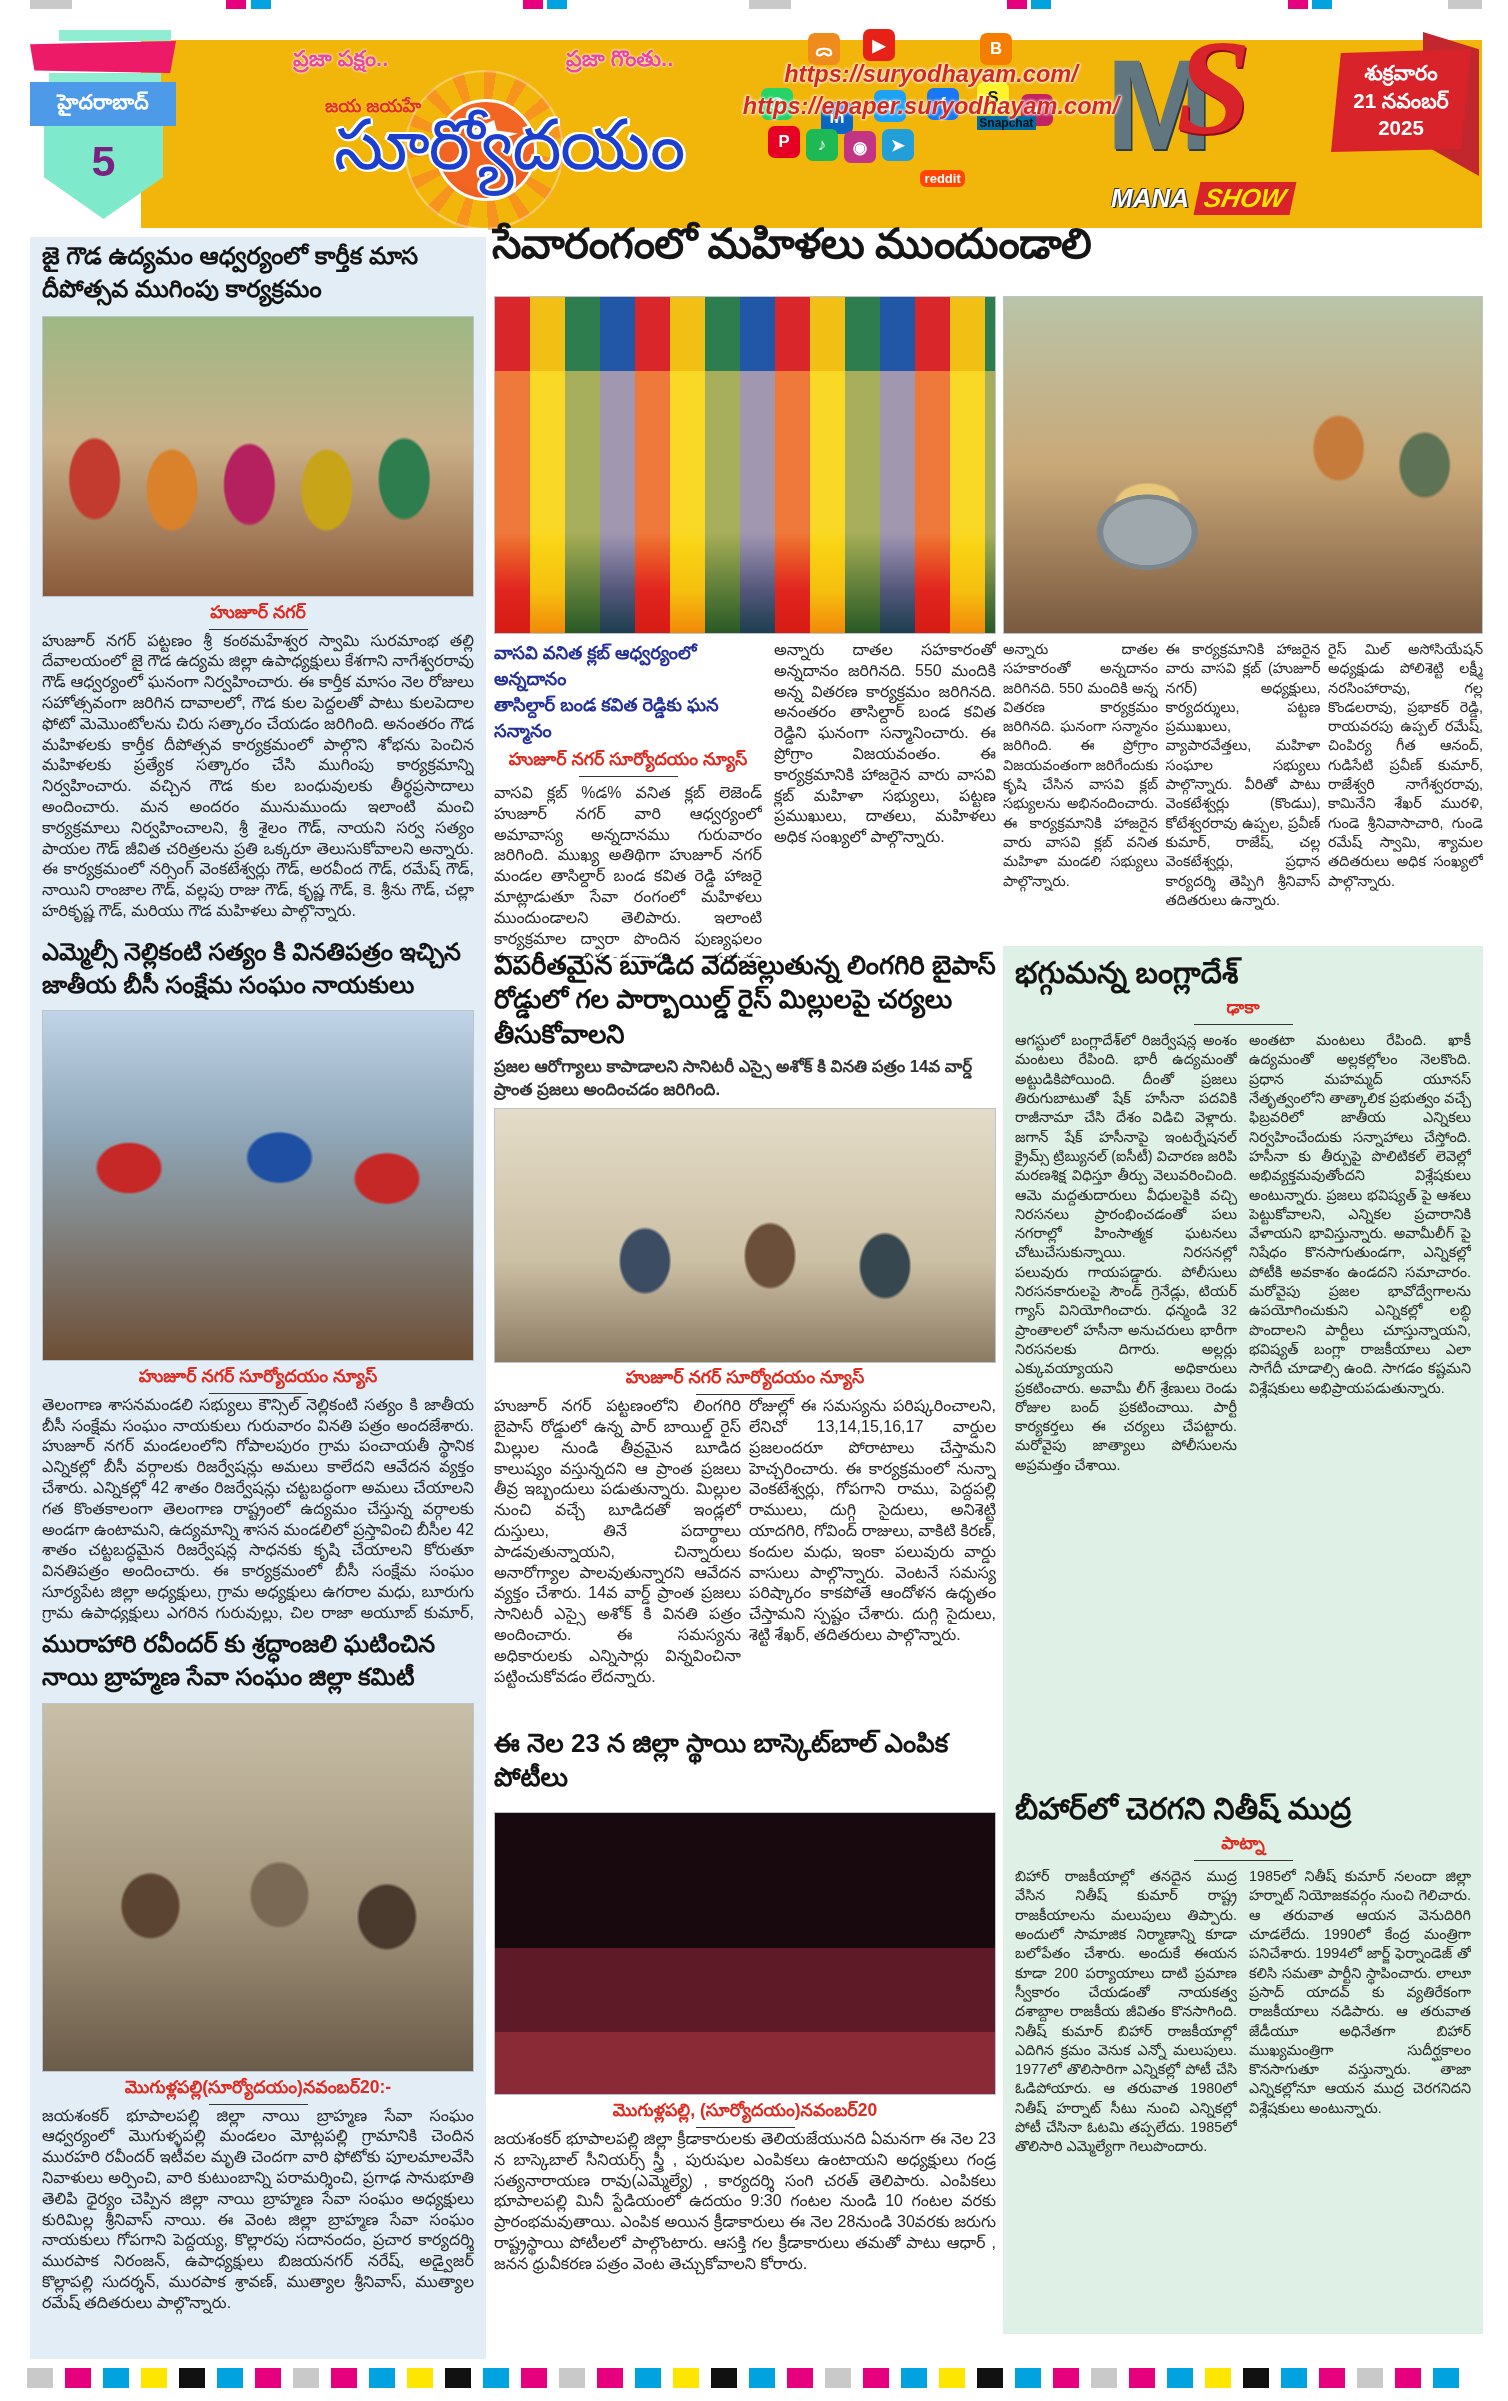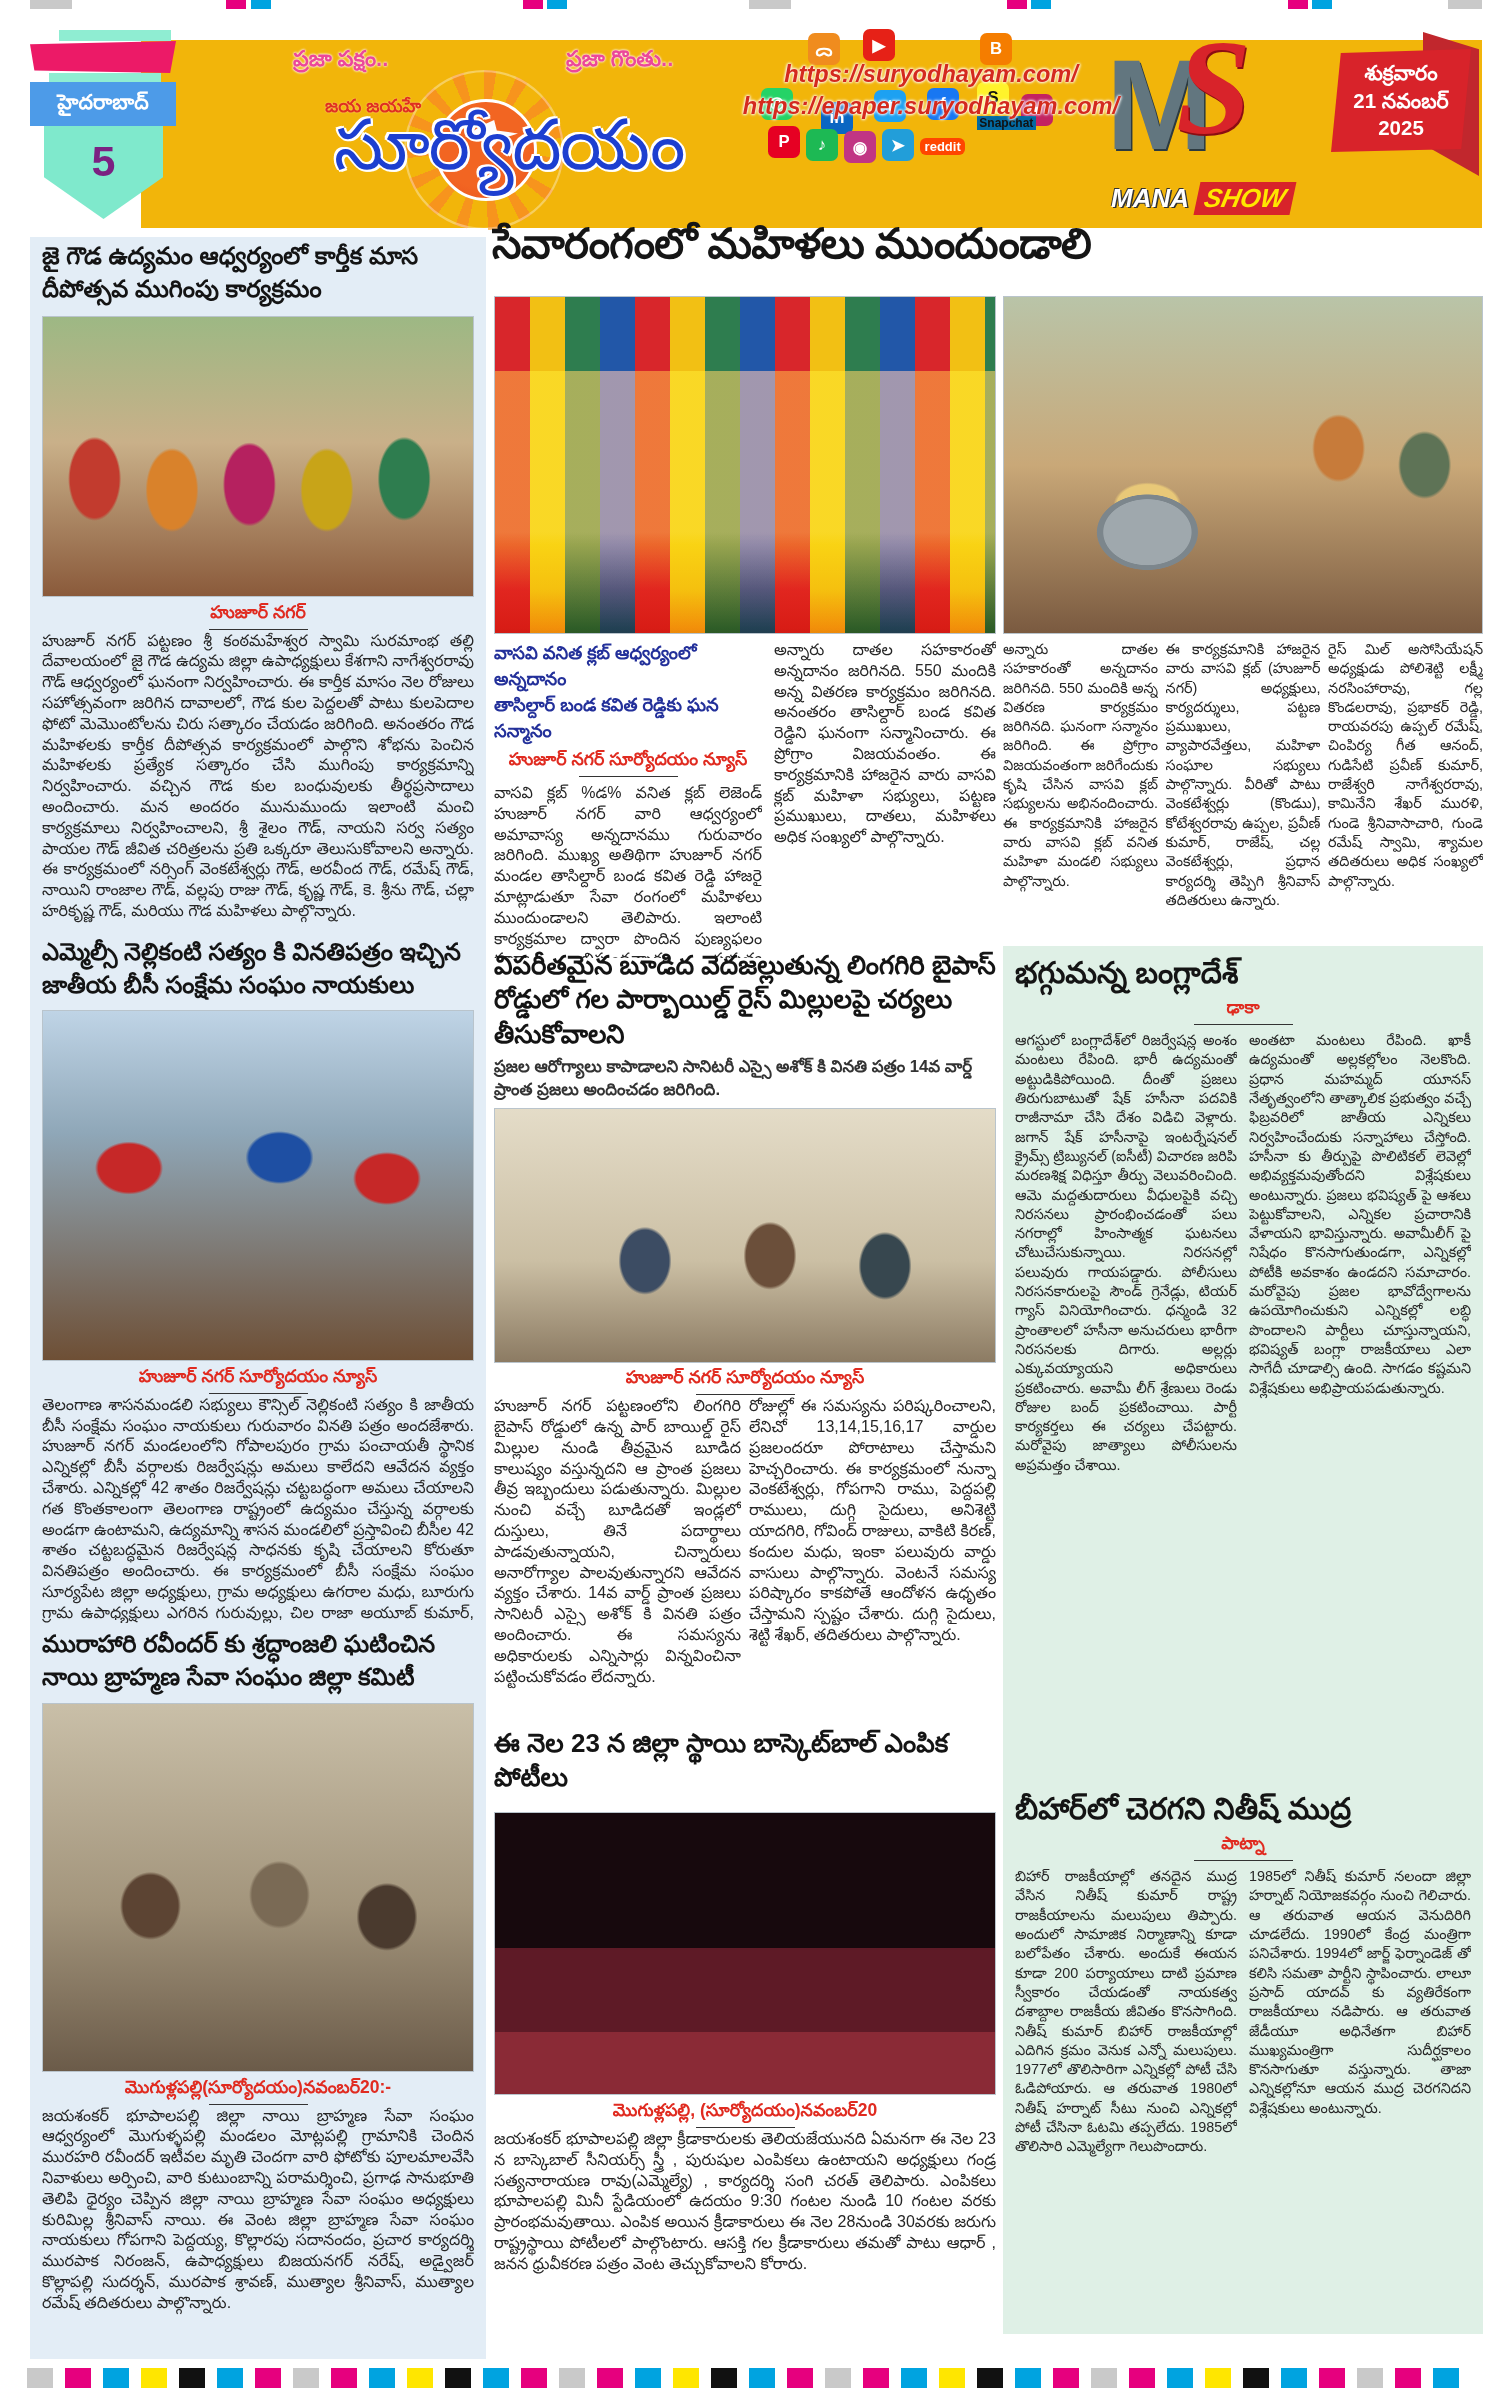--- a/index.html
+++ b/index.html
@@ -34,21 +34,21 @@
         clip-path:polygon(0 55%,30% 20%,55% 0,60% 35%,100% 45%,65% 65%,45% 100%,35% 60%);}
   .jaya{position:absolute;left:325px;top:96px;font-size:18px;font-weight:bold;color:#E03020;
         text-shadow:0 0 1.5px #ffe28a;}
   .masttitle{position:absolute;left:334px;top:105px;width:426px;font-size:70px;font-weight:400;
              color:#1D3FD0;letter-spacing:-1.5px;
              text-shadow:-2.3px 0 #fff,2.3px 0 #fff,0 -2.3px #fff,0 2.3px #fff,2.3px 2.3px #fff,-2.3px -2.3px #fff;}
   .social-layer{position:absolute;left:0;top:0;width:100%;height:100%;pointer-events:none;}
   .sic{position:absolute;width:32px;height:32px;border-radius:6.8px;color:#fff;font-size:16.7px;font-weight:bold;
        display:flex;align-items:center;justify-content:center;pointer-events:auto;}
   .mini-label{position:absolute;font-size:12px;font-weight:bold;color:#111;background:#0369a1;padding:0 2.3px;}
-  .mini-label2{position:absolute;font-size:13px;font-weight:bold;color:#fff;background:#FF4500;border-radius:6px;padding:0.8px 4.6px;}
+  .mini-label2{position:absolute;font-size:13px;font-weight:bold;color:#fff;background:#FF4500;border-radius:6px;padding:0.8px 4.6px;margin-top:32px;}
   .urls{position:absolute;left:741px;top:59px;width:380px;text-align:center;z-index:5;}
   .urls a{display:block;font-size:23.6px;font-weight:900;font-style:italic;color:#D42A1E;text-decoration:none;
           text-shadow:0 0 2.3px #fff,0 0 3px #fff,0 0 3.8px #fff;line-height:1.35;}
   .brandM{position:absolute;left:1106px;top:41px;font-size:128px;font-weight:900;color:#62767F;line-height:1;
           text-shadow:1.5px 1.5px 0 #2c3a40;}
   .brandS{position:absolute;left:1176px;top:20px;font-size:135px;font-weight:900;font-style:italic;
           font-family:"Liberation Serif",serif;color:#D8232A;line-height:1;text-shadow:1.5px 1.5px 0 #8c0d12;}
   .brandtxt{position:absolute;left:1111px;top:182px;font-size:26px;font-weight:900;font-style:italic;z-index:6;}
   .brandtxt .mana{color:#fff;text-shadow:1.5px 1.5px 0 #333,-0.8px -0.8px 0 #333;}
   .brandtxt .show{color:#FFE600;background:#D8232A;padding:0.8px 7.6px;margin-left:7.6px;transform:skewX(-12deg);display:inline-block;}

